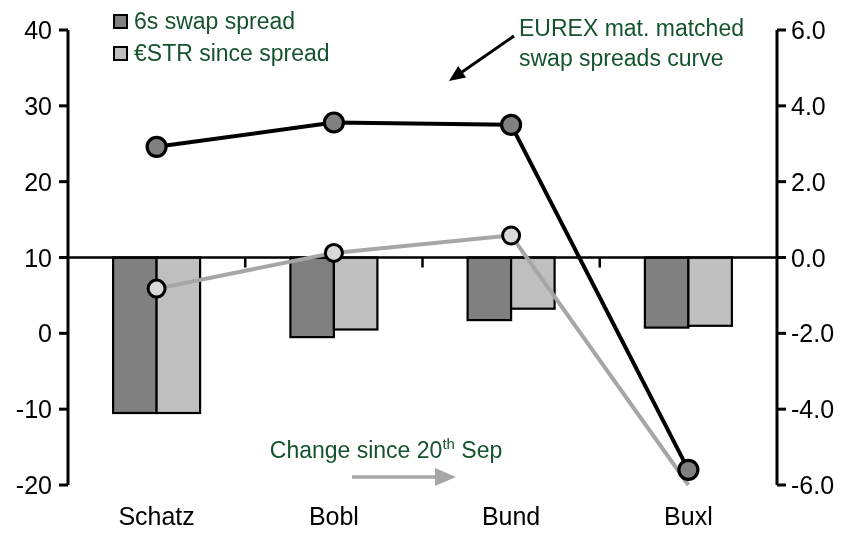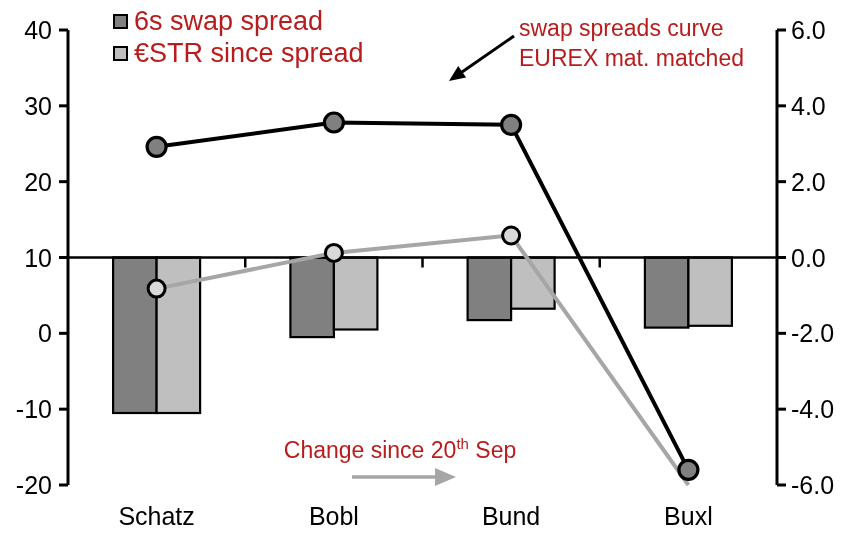--- a/index.html
+++ b/index.html
@@ -2,21 +2,21 @@
 <html><head>
 <meta charset="utf-8">
 <style>
   html, body { margin: 0; padding: 0; background: #fff; }
   .chart-container {
     position: relative;
     width: 852px;
     height: 539px;
     background: #ffffff;
     font-family: "Liberation Sans", sans-serif;
-    color: #b91c1c;
+    color: #14532d;
     overflow: hidden;
   }
   svg.plot {
     position: absolute;
     left: 0; top: 0;
     font-family: "Liberation Sans", sans-serif;
   }
   .legend {
     position: absolute;
     left: 113px;
@@ -30,35 +30,35 @@
   }
   .swatch {
     width: 15px;
     height: 15px;
     border: 2px solid #000;
     box-sizing: border-box;
     margin-right: 6px;
     flex: 0 0 auto;
   }
   .legend-label {
-    font-size: 27px;
+    font-size: 23px;
     line-height: 26px;
     white-space: nowrap;
   }
   .annotation-eurex {
     position: absolute;
     left: 519px;
     top: 13px;
     font-size: 23px;
     line-height: 30px;
     white-space: nowrap;
   }
   .annotation-change {
     position: absolute;
-    left: 279px;
+    left: 265px;
     top: 437px;
     width: 242px;
     text-align: center;
     font-size: 23px;
     white-space: nowrap;
   }
   .annotation-change sup {
     font-size: 15px;
     line-height: 0;
   }
@@ -135,19 +135,19 @@
       <span class="swatch" style="background: rgb(128, 128, 128);"></span>
       <span class="legend-label">6s swap spread</span>
     </div>
     <div class="legend-item">
       <span class="swatch" style="background: rgb(191, 191, 191);"></span>
       <span class="legend-label">€STR since spread</span>
     </div>
   </div>
 
   <div class="annotation-eurex">
+    <div>EUREX mat. matched</div>
     <div>swap spreads curve</div>
-    <div>EUREX mat. matched</div>
   </div>
 
   <div class="annotation-change"><span>Change since 20</span><sup>th</sup><span> Sep</span></div>
 
 </div>
 
 </body></html>

